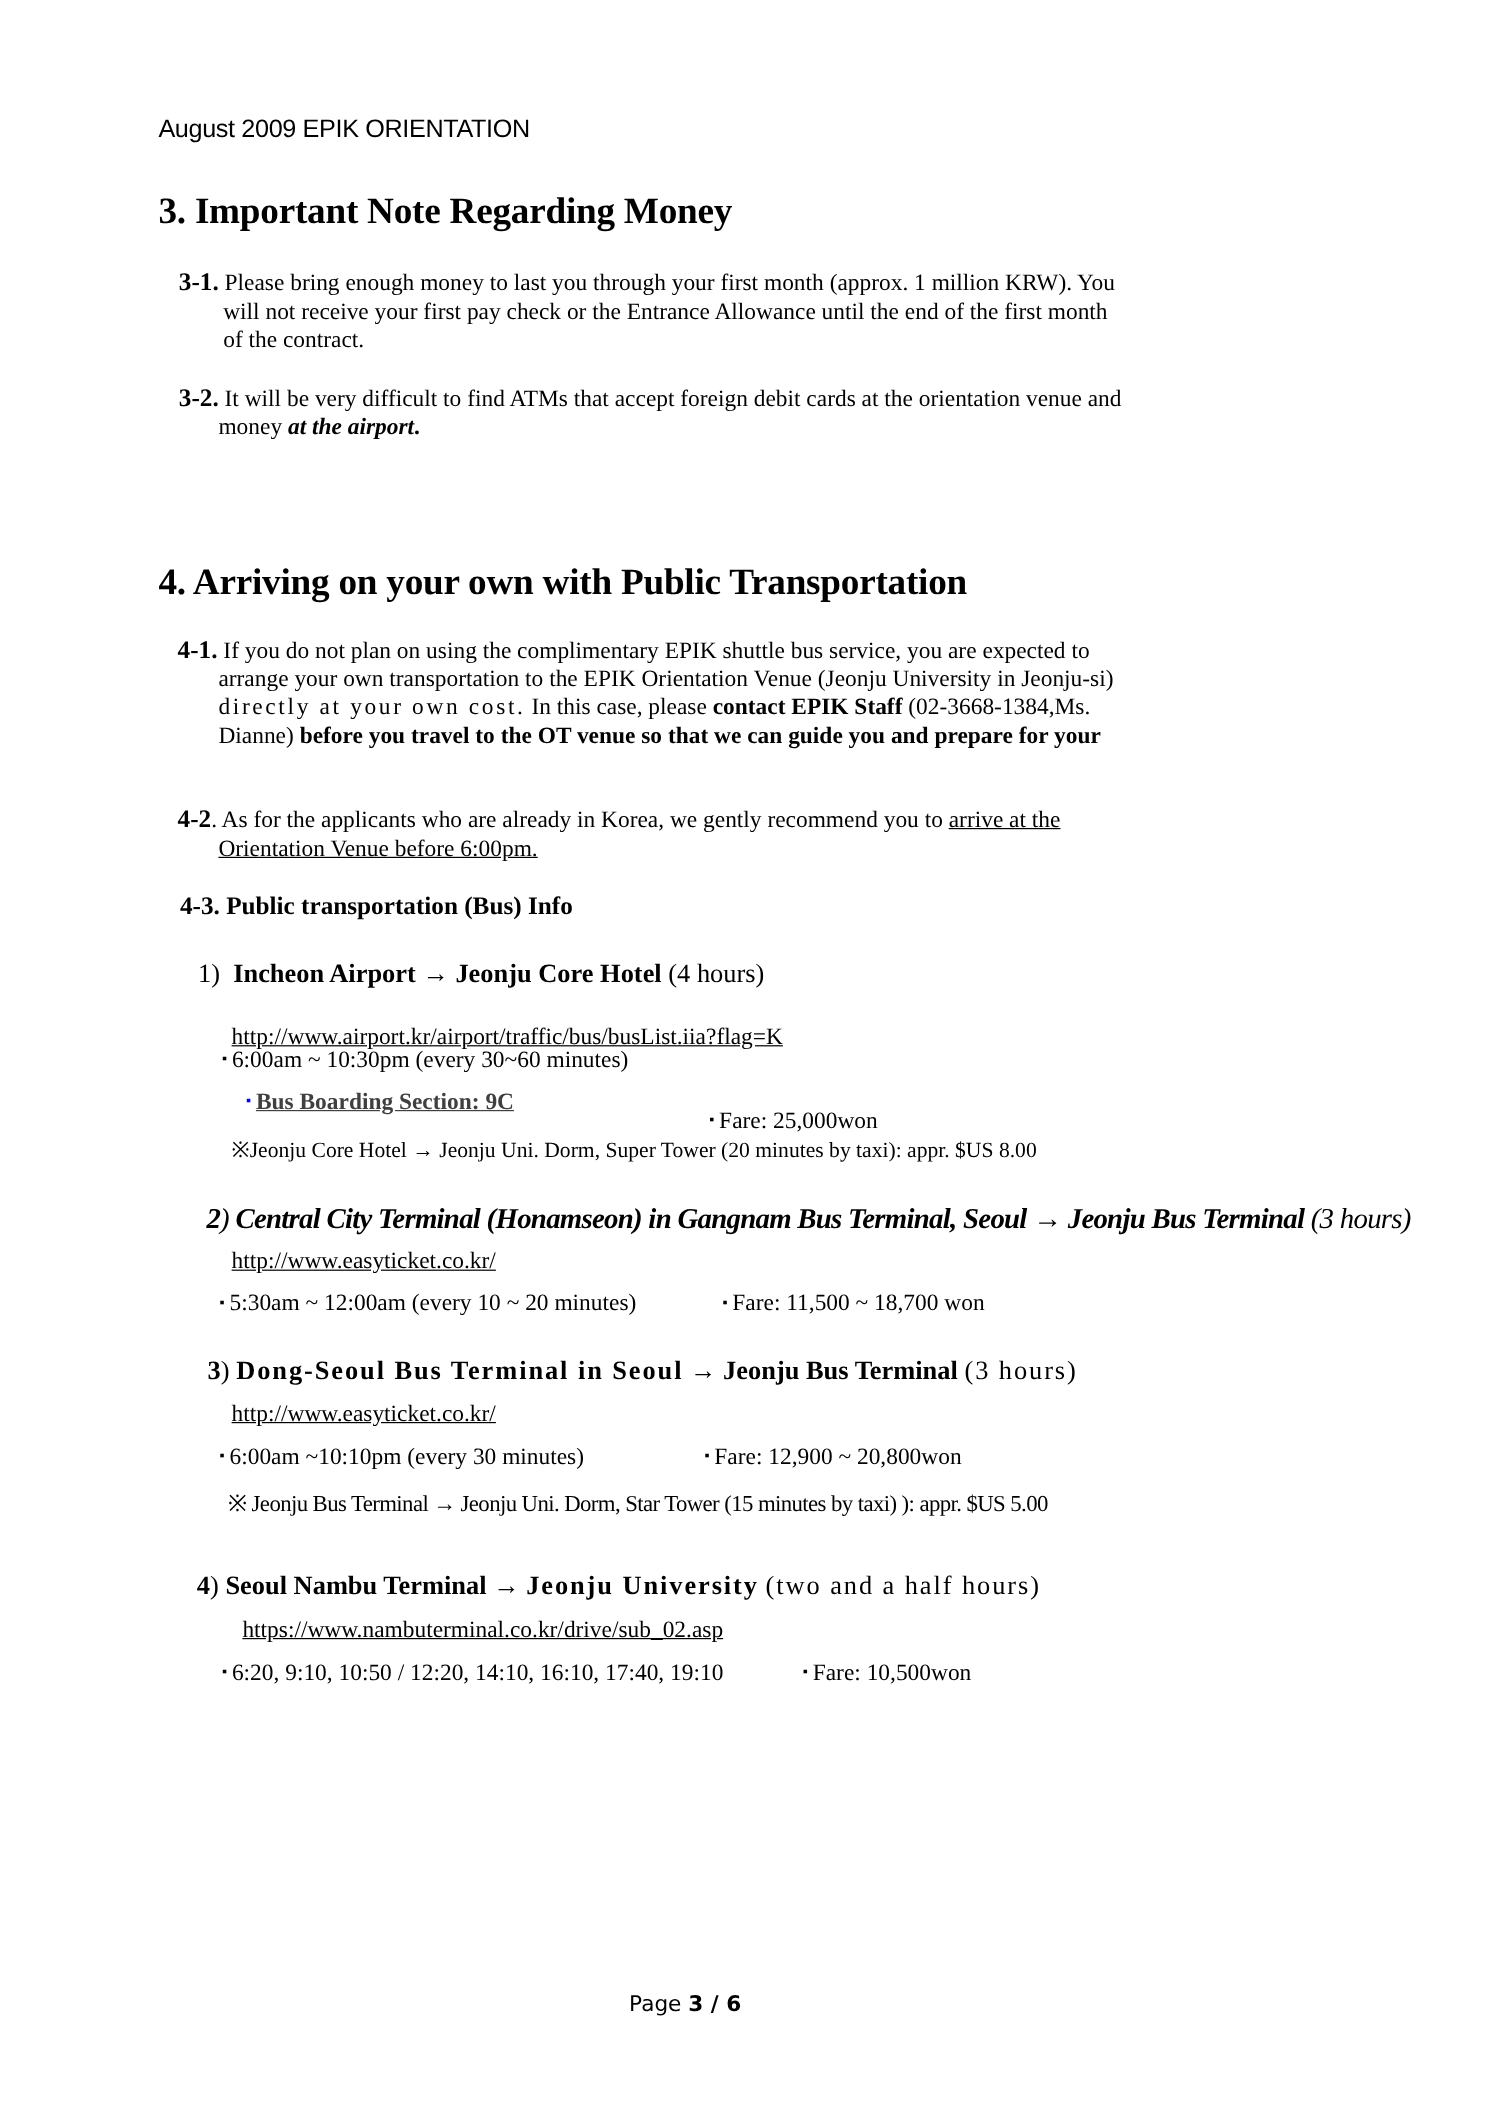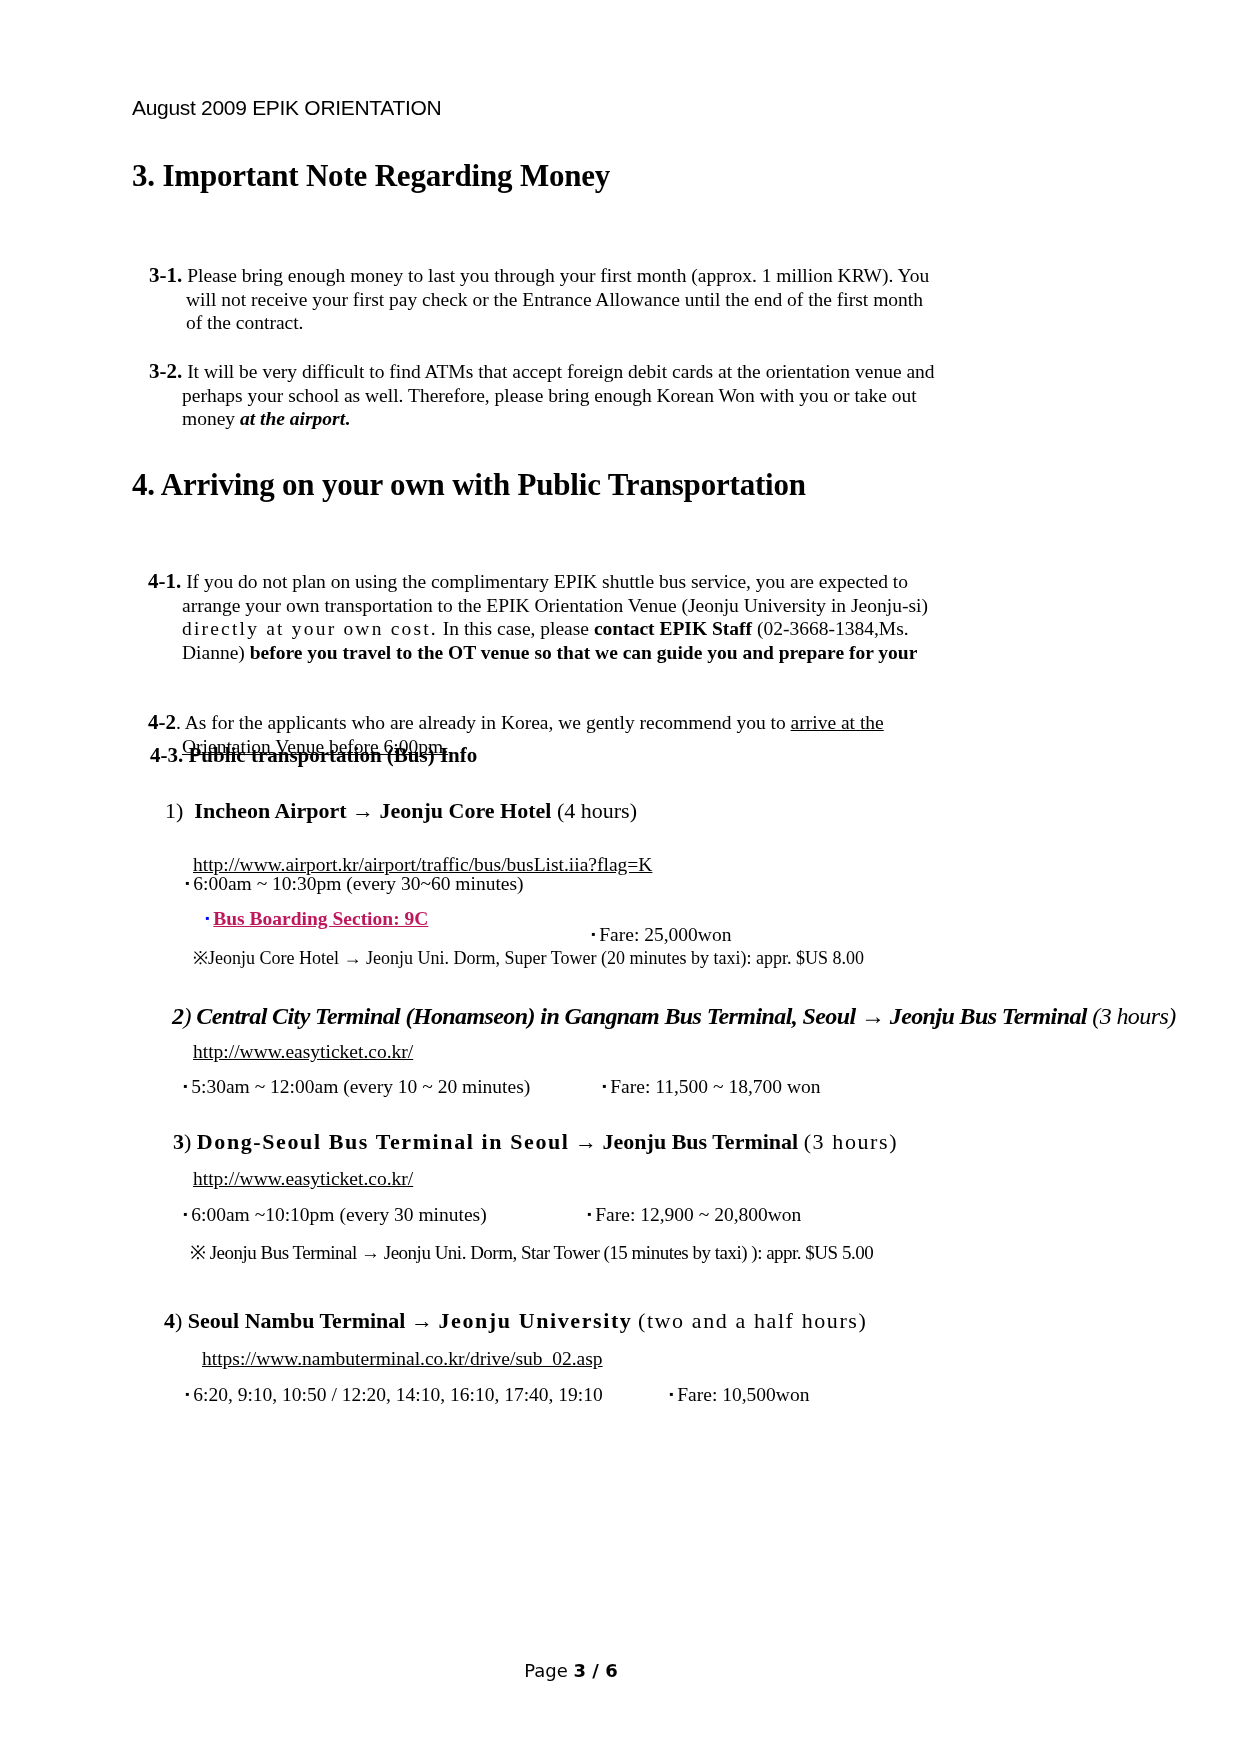--- a/index.html
+++ b/index.html
@@ -1,32 +1,32 @@
 <!DOCTYPE html>
 <html><head>
 <meta charset="utf-8">
 <style>
   html, body { margin: 0; padding: 0; background: #fff; }
   body { width: 1241px; height: 1754px; position: relative; overflow: hidden; color: #000; font-family: "Liberation Serif", serif; }
   .abs { position: absolute; white-space: nowrap; }
   .hdr { left: 132px; top: 96px; font-family: "Liberation Sans", sans-serif; font-size: 21px; letter-spacing: -0.3px; }
   h1 { margin: 0; font-weight: bold; font-size: 31px; letter-spacing: -0.2px; }
-  .para { position: absolute; font-size: 19.5px; line-height: 23.5px; text-align: justify; margin-top: 40px; }
+  .para { position: absolute; font-size: 19.5px; line-height: 23.5px; text-align: justify; }
   .para .lbl { font-weight: bold; font-size: 21px; }
   .indent { display: block; padding-left: 37px; }
   .wide { letter-spacing: 2.2px; }
   .b { font-weight: bold; }
   .u { text-decoration: underline; }
   .bi { font-weight: bold; font-style: italic; }
   .line { position: absolute; font-size: 20px; white-space: nowrap; }
   .route { font-size: 22px; }
   .narrow { font-size: 24px; letter-spacing: -0.6px; font-style: italic; }
   .spaced { letter-spacing: 1.6px; }
   .link { text-decoration: underline; color: #000; cursor: pointer; }
-  .bluelink { color: #be185d; text-decoration: underline; font-weight: bold; cursor: pointer; }
+  .bluelink { color: #404040; text-decoration: underline; font-weight: bold; cursor: pointer; }
   .bullet { font-size: 12px; vertical-align: 3px; margin-right: 4px; }
   .note { font-size: 18px; }
   .note2 { font-size: 19px; letter-spacing: -0.5px; }
   .footer { left: 0; width: 1142px; top: 1660px; text-align: center; font-family: "DejaVu Sans", sans-serif; font-size: 18px; }
 </style>
 </head>
 <body>
 
 <div class="abs hdr">August 2009 EPIK ORIENTATION</div>
 
@@ -35,21 +35,20 @@
 <div class="para" style="left:149px; top:224px; width:828px;">
   <span class="lbl">3-1.</span>
   <span>Please bring enough money to last you through your first month (approx. 1 million KRW). You</span>
   <span class="indent">will not receive your first pay check or the Entrance Allowance until the end of the first month</span>
   <span class="indent">of the contract.</span>
 </div>
 
 <div class="para" style="left:149px; top:320px; width:828px;">
   <span class="lbl">3-2.</span>
   <span>It will be very difficult to find ATMs that accept foreign debit cards at the orientation venue and</span>
-  <span class="indent" style="padding-left:33px;">perhaps your school as well. Therefore, please bring enough Korean Won with you or take out</span>
   <span class="indent" style="padding-left:33px;"><span>money </span><span class="bi">at the airport</span><span class="b">.</span></span>
 </div>
 
 <h1 class="abs" style="left:132px; top:467px;">4. Arriving on your own with Public Transportation</h1>
 
 <div class="para" style="left:148px; top:530px; width:829px;">
   <span class="lbl">4-1.</span>
   <span>If you do not plan on using the complimentary EPIK shuttle bus service, you are expected to</span>
   <span class="indent" style="padding-left:34px;">arrange your own transportation to the EPIK Orientation Venue (Jeonju University in Jeonju-si)</span>
   <span class="indent" style="padding-left:34px;"><span class="wide">directly at your own cost.</span><span> In this case, please </span><span class="b">contact EPIK Staff</span><span> (02-3668-1384,Ms.</span></span>

